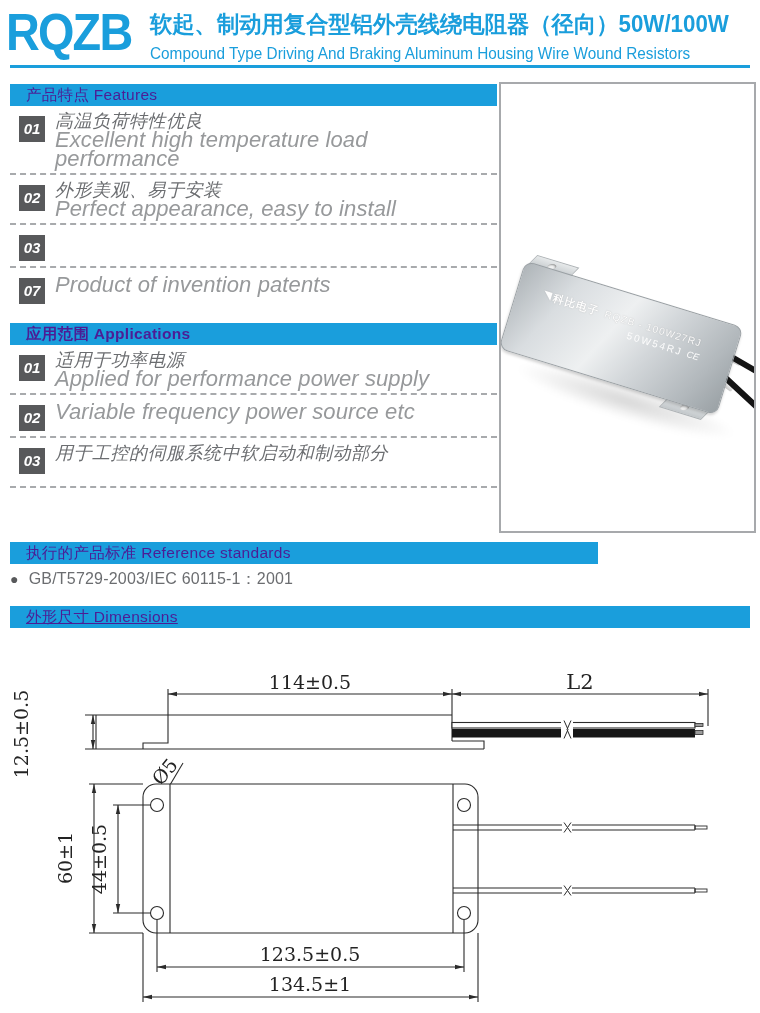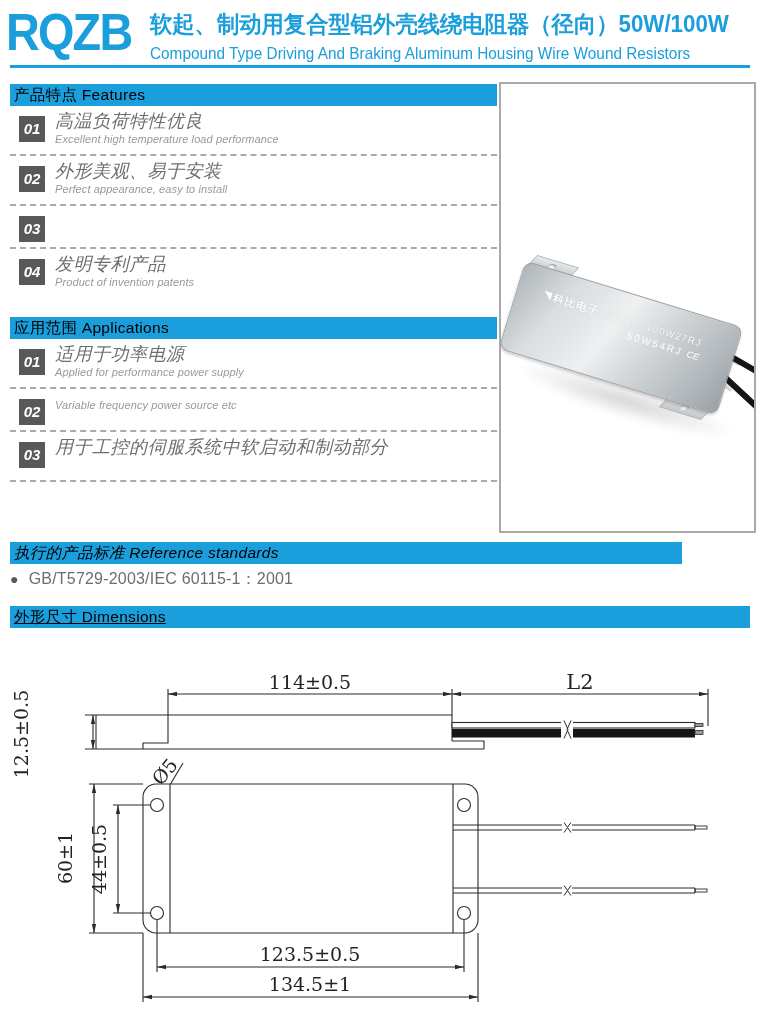--- a/index.html
+++ b/index.html
@@ -16,35 +16,35 @@
     position:absolute; left:6px; top:2px; width:142px;
     font-size:52px; font-weight:700; color:var(--accent);
     transform:scaleX(.9); transform-origin:left top; letter-spacing:-2px;
   }
   .titles{position:absolute; left:150px; top:9px; width:610px;}
   .title-zh{font-size:23px; font-weight:700; color:var(--accent); letter-spacing:0px; white-space:nowrap; transform:scaleX(.97); transform-origin:left top;}
   .title-en{font-size:16.5px; color:var(--accent); margin-top:4px; white-space:nowrap; transform:scaleX(.93); transform-origin:left top;}
   .head-rule{position:absolute; left:10px; top:65px; width:740px; height:3px; background:var(--accent);}
   
   .bar{
-    background:var(--accent); color:#000000; height:22px; line-height:22px;
-    font-size:15.5px; padding-left:4px; letter-spacing:.3px;
+    background:var(--accent); color:#4c1d95; height:22px; line-height:22px;
+    font-size:15.5px; padding-left:16px; letter-spacing:.3px;
   }
   
   .left-col{position:absolute; left:10px; top:84px; width:487px;}
   .item{position:relative; display:flex; gap:10px; padding:7px 0 5px 9px; margin-left:0;font-style:italic;}
   .item.dash{border-bottom:2px dashed var(--dash);}
   .badge{
     flex:0 0 26px; width:26px; height:26px; margin-top:3px; background:var(--badge);
     color:#fff; font-size:15px; font-weight:700; text-align:center; line-height:26px;
   }
   .itxt{flex:1; min-width:0;}
   .itxt .zh{font-size:18px; color:var(--zh); line-height:17px; letter-spacing:.5px;}
-  .itxt .en{font-size:11px; color:var(--en); line-height:19px; letter-spacing:.1px;}
-  .apps-bar{margin-top:20px;}
+  .itxt .en{font-size:22px; color:var(--en); line-height:19px; letter-spacing:.1px;}
+  .apps-bar{margin-top:14px;font-weight:bold;}
   .dash-through{position:absolute; left:0; right:0; top:48px; border-top:2px dashed var(--dash);}
   
   .photo-box{
     position:absolute; left:499px; top:82px; width:257px; height:451px;
     border:2px solid #a7a9ac; background:#fff; overflow:hidden;
   }
   .resistor{position:absolute; left:6px; top:208px; width:228px; height:92px; transform:rotate(17deg);}
   .tab{position:absolute; background:linear-gradient(180deg,#e6e9ea,#c2c7ca); border:1px solid #aeb3b6;}
   .tab-tl{left:6px; top:-9px; width:44px; height:14px; transform:skewX(-28deg);}
   .tab-br{right:10px; bottom:-9px; width:44px; height:14px; transform:skewX(-28deg);}
@@ -65,21 +65,21 @@
   .wire2{right:-70px; top:62px; width:98px; transform:rotate(26deg);}
   .stub{position:absolute; background:linear-gradient(180deg,#f2f2f2,#c9c9c9); width:16px; height:5px; border-radius:2px;}
   .stub1{right:-8px; top:32px; transform:rotate(10deg);}
   .stub2{right:-8px; top:58px; transform:rotate(20deg);}
   .pshadow{
     position:absolute; left:10px; top:300px; width:230px; height:34px; transform:rotate(17deg);
     background:radial-gradient(ellipse at center, rgba(0,0,0,.16), rgba(0,0,0,0) 70%);
     filter:blur(3px);
   }
   
-  .std-bar{position:absolute; left:10px; top:542px; width:672px;font-style:italic;}
+  .std-bar{position:absolute; left:10px; top:542px; width:588px;}
   .std-line{position:absolute; left:10px; top:569px; font-size:16px; color:var(--zh); letter-spacing:.2px;}
   .std-line .dot{color:var(--badge); font-size:14px; margin-right:10px;}
   .dim-bar{position:absolute; left:10px; top:606px; width:740px;text-decoration:underline;}
   
   .drawing{position:absolute; left:0px; top:632px; width:760px; height:381px;}
   .drawing text{
     font-family:"DejaVu Serif","Liberation Serif",serif;
     font-size:19px; fill:#232323;
   }
   .drawing .lbl-l2{font-size:21px;}
@@ -108,23 +108,22 @@
     <div class="badge">02</div>
     <div class="itxt">
       <div class="zh">外形美观、易于安装</div>
       <div class="en">Perfect appearance, easy to install</div>
     </div>
   </div>
   <div class="item dash">
     <div class="badge">03</div>
   </div>
   <div class="item">
-    <div class="badge">04</div>
-    <div class="itxt">
-      <div class="zh">发明专利产品</div>
+    <div class="badge">07</div>
+    <div class="itxt">
       <div class="en">Product of invention patents</div>
     </div>
   </div>
 
   <div class="bar apps-bar">应用范围 Applications</div>
 
   <div class="item dash">
     <div class="badge">01</div>
     <div class="itxt">
       <div class="zh">适用于功率电源</div>

